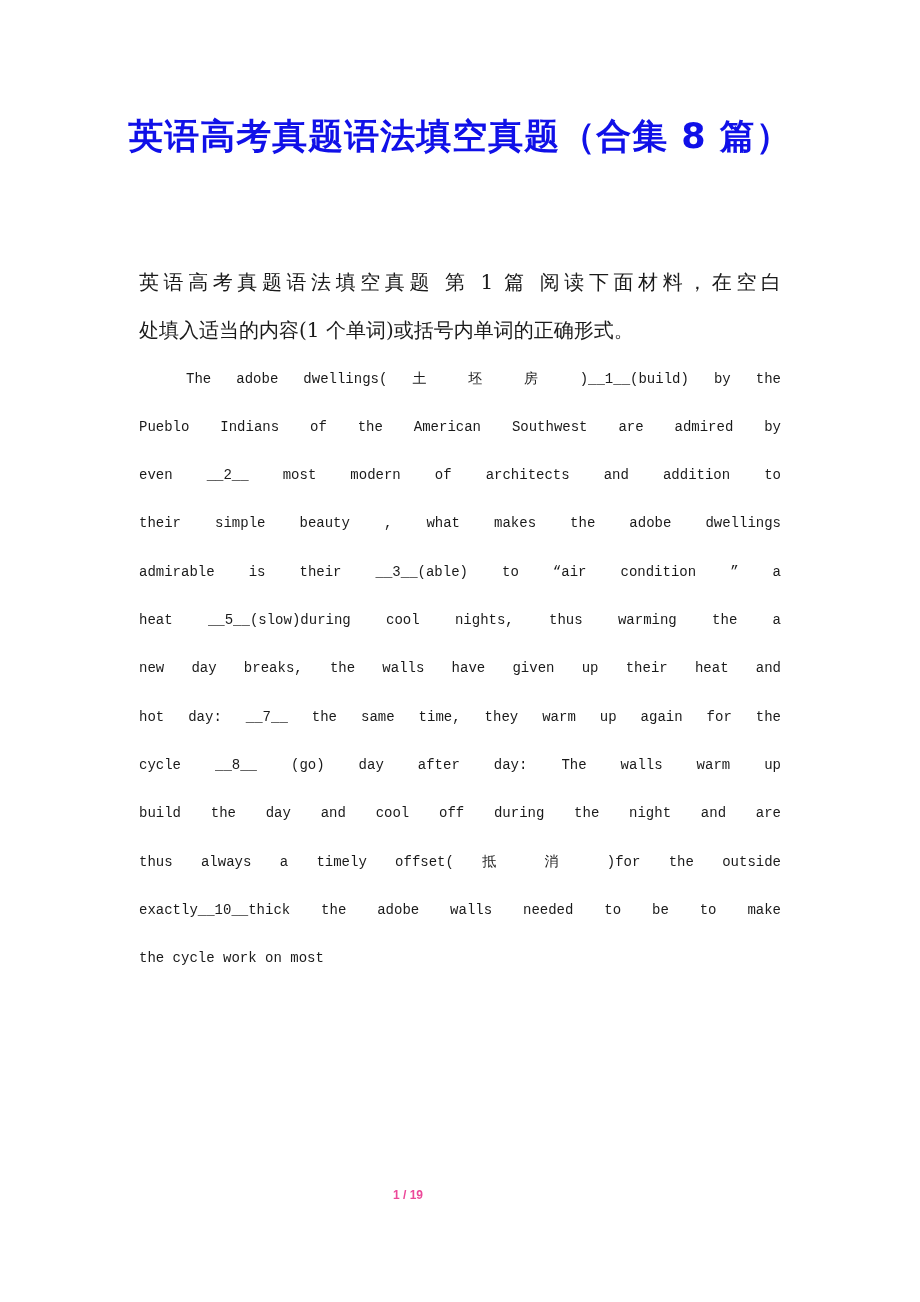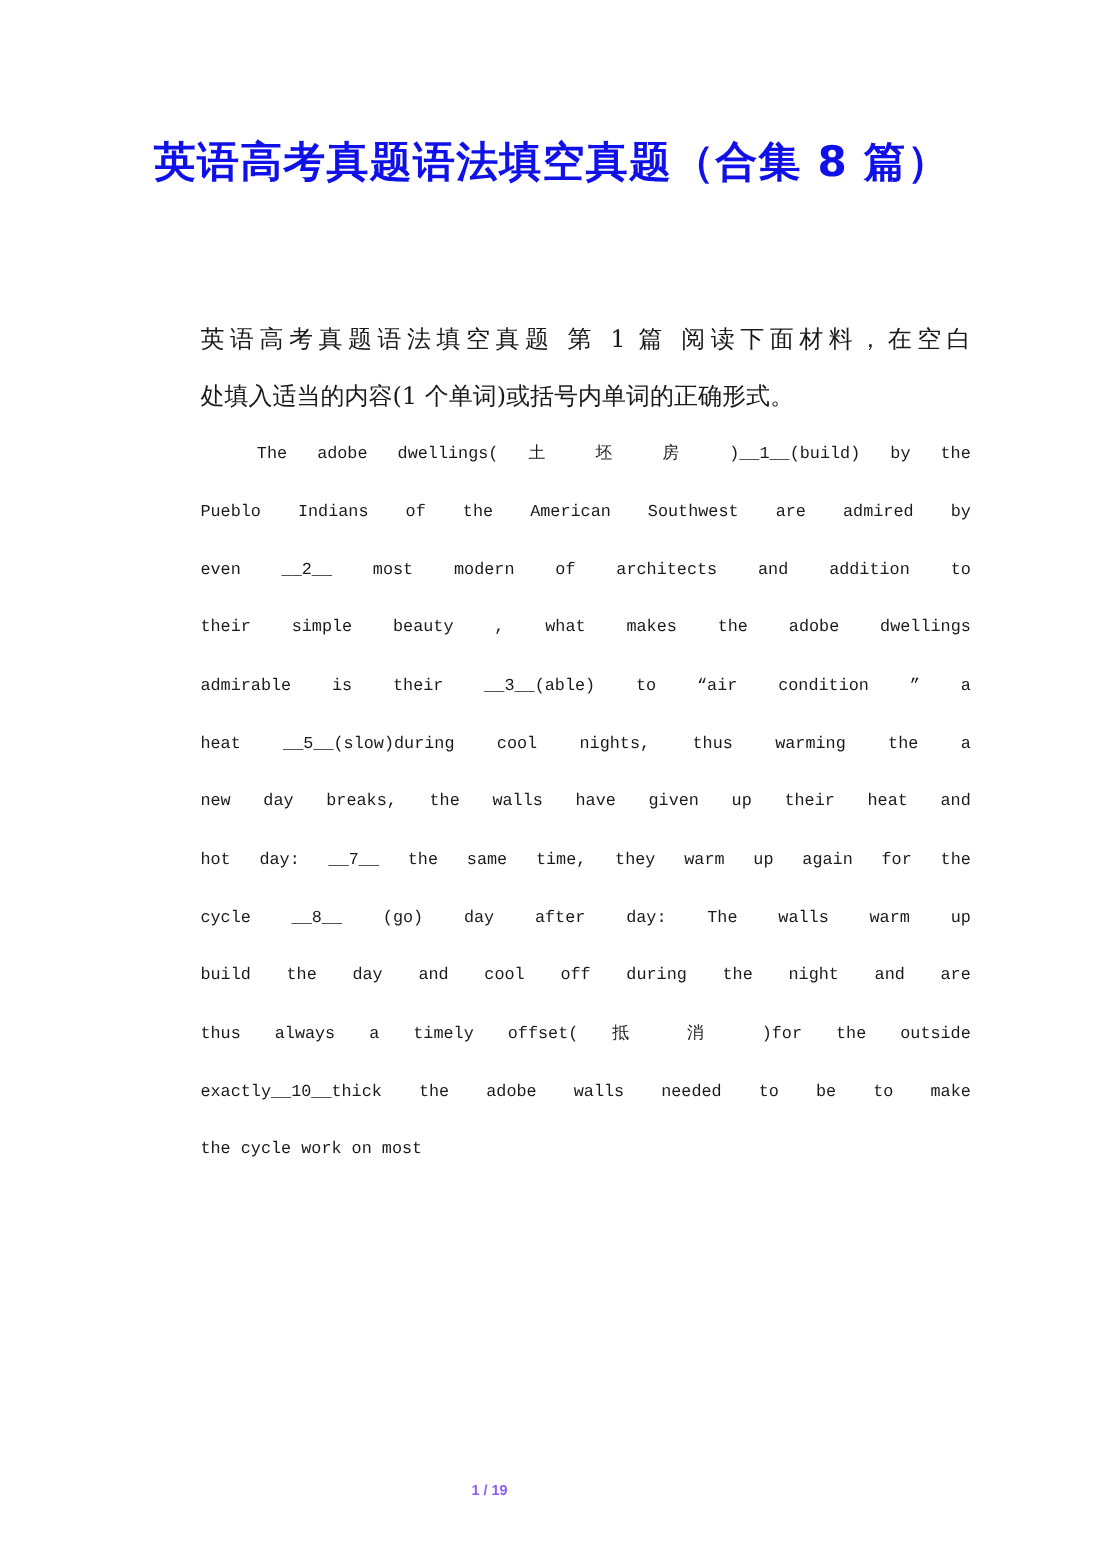--- a/index.html
+++ b/index.html
@@ -31,21 +31,20 @@
       font-size: 35px;
       line-height: 48px;
       color: #1010e8;
       letter-spacing: 1px;
     }
     .body-text {
       position: absolute;
       left: 139px;
       top: 262px;
       width: 642px;
-      margin-left: 28px;
     }
     .line {
       height: 48.3px;
       line-height: 40px;
       font-size: 14px;
       font-family: "Liberation Mono", "DejaVu Sans Mono", monospace;
       white-space: nowrap;
       text-align: justify;
       text-align-last: justify;
       color: #1a1a1a;
@@ -62,22 +61,21 @@
     }
     .page-number {
       position: absolute;
       left: 0;
       top: 1188px;
       width: 816px;
       text-align: center;
       font-family: "Liberation Sans", "DejaVu Sans", sans-serif;
       font-weight: bold;
       font-size: 12px;
-      color: #8b5cf6;
-      margin-top: 47px;
+      color: #ec4899;
     }
   </style>
 </head>
 <body>
 
 <div class="page">
   <h1 class="title" style="margin:0;">英语高考真题语法填空真题（合集 8 篇）</h1>
 
   <div class="body-text">
     <div class="line cn">英语高考真题语法填空真题 第 1 篇    阅读下面材料，在空白</div>

